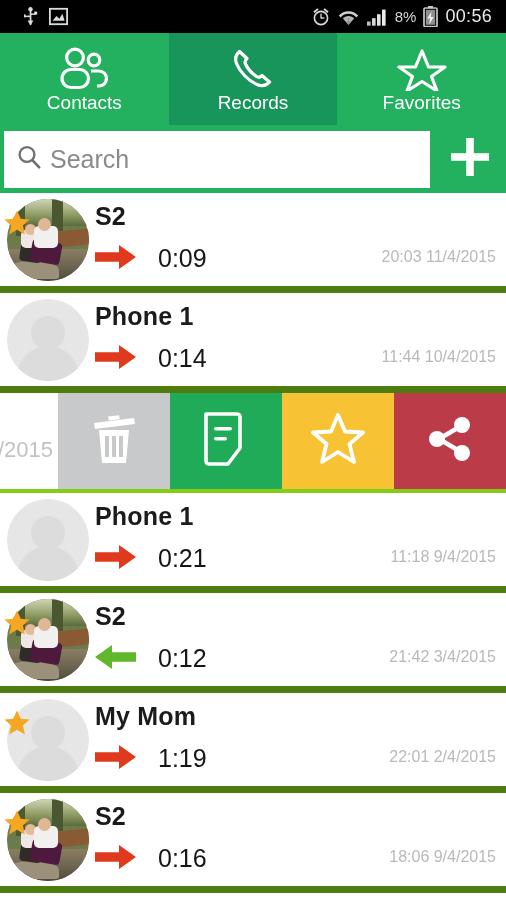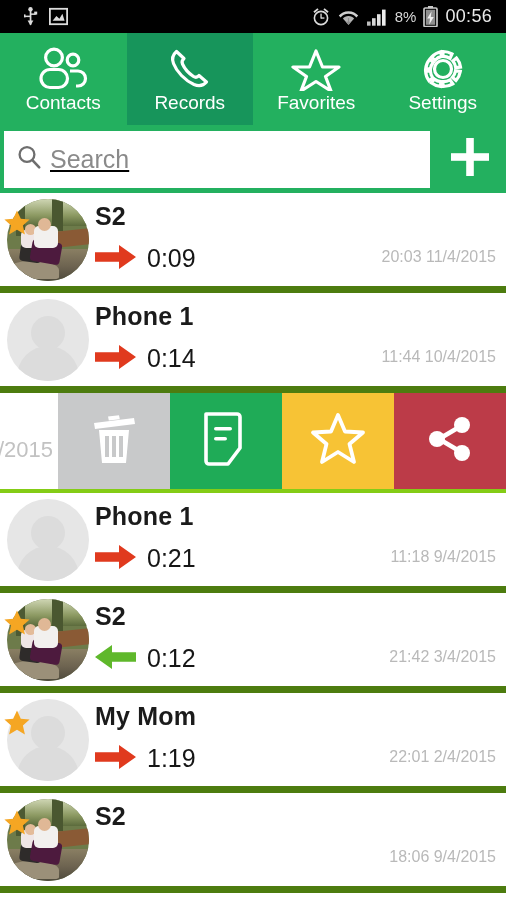--- a/index.html
+++ b/index.html
@@ -26,21 +26,21 @@
   .tabbar { height:92px; background:#23b05f; display:flex; }
   .tab {
     flex:1; display:flex; flex-direction:column; align-items:center;
     justify-content:center; gap:2px; cursor:pointer;
   }
   .tab.active { background:#17955b; }
   .tab-icon { height:46px; display:flex; align-items:flex-end; justify-content:center; }
   .tab-label { font-size:19px; color:#ffffff; line-height:1; padding-bottom:2px;}
 
   
-  .searchrow { height:68px; background:#23b05f; display:flex; align-items:center; padding:0 0 0 4px;text-decoration:underline; }
+  .searchrow { height:68px; background:#23b05f; display:flex; align-items:center; padding:0 0 0 4px; }
   .searchbox {
     flex:1; height:57px; background:#fff; display:flex; align-items:center;
     padding:0 12px; margin-right:4px;
   }
   .search-icon { margin-right:8px; flex:0 0 auto; }
   .search-input {
     border:none; outline:none; flex:1; font-size:25px; color:#7d7d7d;
     font-family:"Liberation Sans", sans-serif; background:transparent;
   }
   .search-input::placeholder { color:#8a8a8a; opacity:1; }
@@ -99,21 +99,21 @@
     background:#2e2b2a; border-radius:4px; transform:rotate(8deg); }
 
   .star-badge { position:absolute; left:2px; top:12px; z-index:5; }
 
   .rowmain { flex:1; height:88px; position:relative; }
   .rowname {
     position:absolute; left:0; top:6px; font-size:25px; font-weight:bold; color:#1b1b1b;
     letter-spacing:.2px;
   }
   .rowcall { position:absolute; left:0; top:48px; display:flex; align-items:center; gap:10px; }
-  .dur { font-size:25px; color:#161616; }
+  .dur { font-size:25px; color:#161616;margin-left:11px; }
   .rowtime {
     position:absolute; right:10px; top:52px; font-size:16px; color:#b9b9b9;
     white-space:nowrap;
   }
 
   
   .swiperow { height:100px; display:flex; position:relative; background:#fff;
               border-bottom:4px solid #84cc16; }
   .swipe-under { width:58px; flex:0 0 58px; display:flex; align-items:flex-end;
                  justify-content:flex-start; padding-bottom:26px; overflow:hidden; }
@@ -207,38 +207,20 @@
 
     <div class="tab">
       <div class="tab-icon">
         <svg width="56" height="44" viewBox="0 0 56 44">
           <path d="M28 4 L34.5 20 L51 20 L37.5 29.5 L43 44 L28 34.5 L13 44 L18.5 29.5 L5 20 L21.5 20 Z" fill="none" stroke="#ffffff" stroke-width="3.2" stroke-linejoin="round"></path>
         </svg>
       </div>
       <div class="tab-label">Favorites</div>
     </div>
 
-    <div class="tab">
-      <div class="tab-icon">
-        <svg width="50" height="44" viewBox="0 0 50 44">
-          <g fill="none" stroke="#ffffff" stroke-width="3.2">
-            <circle cx="25" cy="22" r="8.5"></circle>
-            <path d="M25 4.5 a17.5 17.5 0 0 1 9 2.4 l-2 4.4 a12.8 12.8 0 0 0 -7 -2 Z"></path>
-            <path d="M38.5 11 a17.5 17.5 0 0 1 4 9 l-4.8 .6 a12.8 12.8 0 0 0 -2.8 -6.6 Z"></path>
-            <path d="M42.3 24.5 a17.5 17.5 0 0 1 -4.3 9 l-3.6 -3.2 a12.8 12.8 0 0 0 3.1 -6.4 Z"></path>
-            <path d="M34.8 36.8 a17.5 17.5 0 0 1 -9.8 2.7 l0 -4.8 a12.8 12.8 0 0 0 7 -1.9 Z"></path>
-            <path d="M22.5 39.4 a17.5 17.5 0 0 1 -9.3 -3.6 l3.1 -3.7 a12.8 12.8 0 0 0 6.5 2.5 Z"></path>
-            <path d="M11 33.8 a17.5 17.5 0 0 1 -3.4 -9.6 l4.8 -.2 a12.8 12.8 0 0 0 2.4 6.9 Z"></path>
-            <path d="M7.7 21.6 a17.5 17.5 0 0 1 4 -9.4 l3.6 3.2 a12.8 12.8 0 0 0 -2.9 6.6 Z"></path>
-            <path d="M13.6 10.1 a17.5 17.5 0 0 1 9 -5.4 l1 4.7 a12.8 12.8 0 0 0 -6.6 3.9 Z"></path>
-          </g>
-        </svg>
-      </div>
-      <div class="tab-label">Settings</div>
-    </div>
   </div>
 
   <div class="searchrow">
     <div class="searchbox">
       <span class="search-icon">
         <svg width="26" height="26" viewBox="0 0 26 26">
           <circle cx="11" cy="10.5" r="7.4" fill="none" stroke="#6e6e6e" stroke-width="2.3"></circle>
           <line x1="16.4" y1="16.2" x2="23.2" y2="23.4" stroke="#6e6e6e" stroke-width="2.6" stroke-linecap="round"></line>
         </svg>
       </span>
@@ -457,20 +439,28 @@
               <div class="pB-body"></div>
               <div class="pB-head"></div>
             <div class="pA-legs"></div>
               <div class="pA-body"></div>
               <div class="pA-head"></div>
           </div>
         </div>
       </div>
       <div class="rowmain">
         <div class="rowname">S2</div>
+        <div class="rowcall">
+          <span>
+            <svg width="42" height="26" viewBox="0 0 42 26">
+              <path d="M0 8.2 H24 V1 L41 13 L24 25 V17.8 H0 Z" fill="#e03a1e"></path>
+            </svg>
+          </span>
+          <span class="dur">0:16</span>
+        </div>
         <div class="rowtime">18:06 9/4/2015</div>
       </div>
     </div>
 
     <div class="clip-last">
       <div class="row">
         <div class="avatar-wrap">
           
         </div>
         <div class="rowmain"></div>

